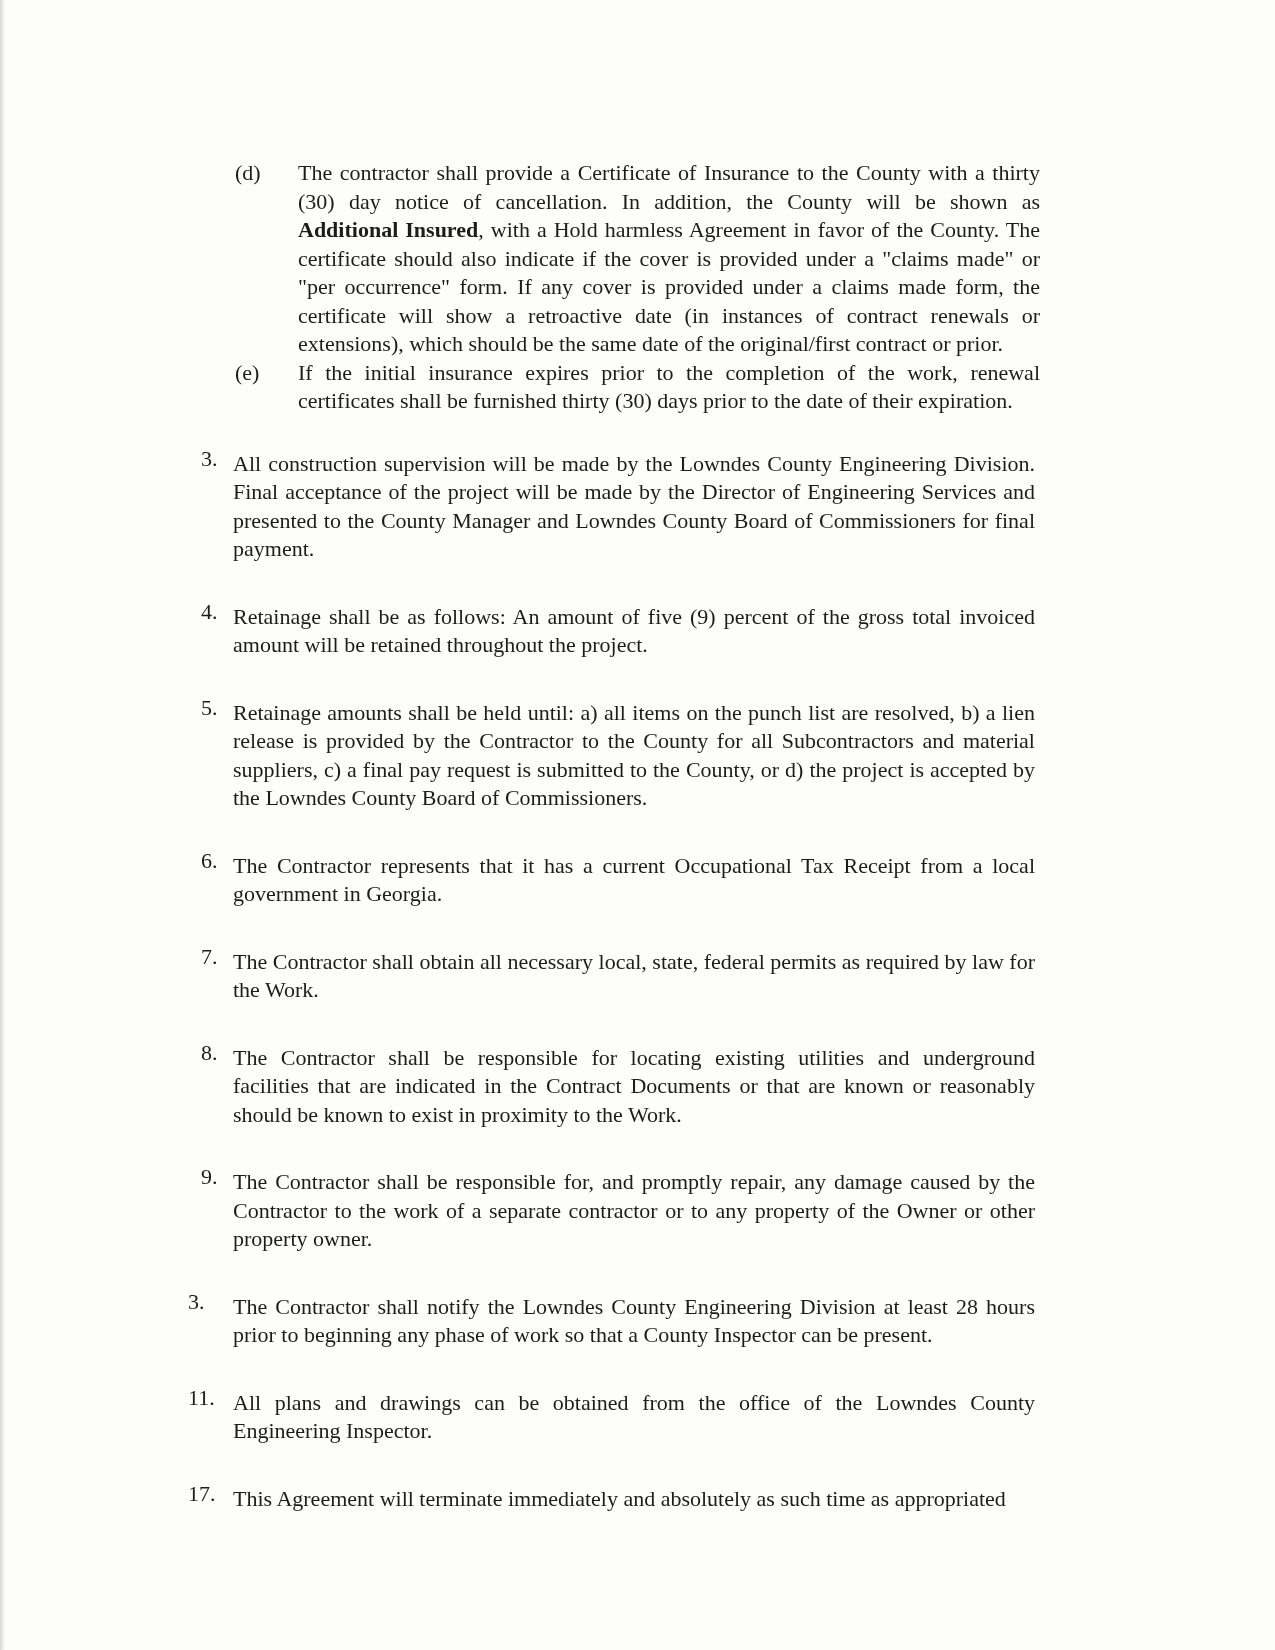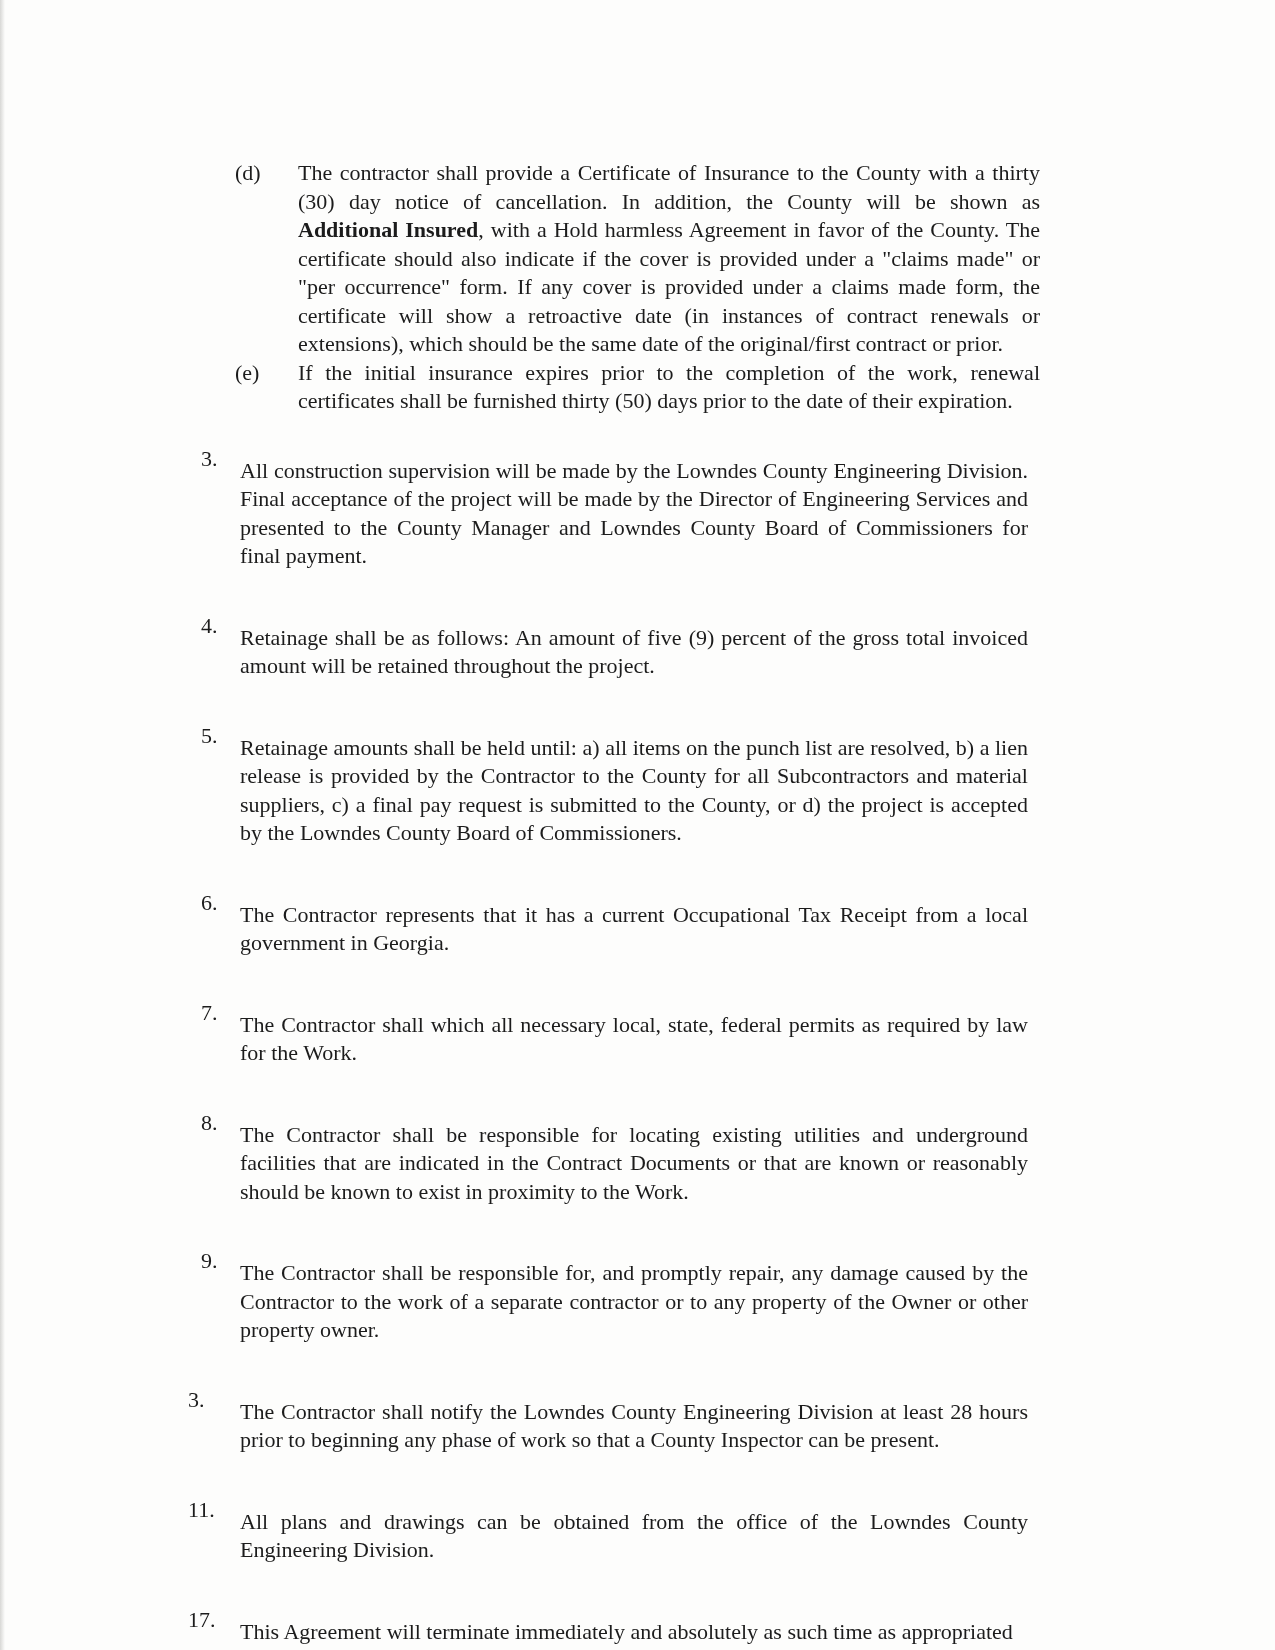--- a/index.html
+++ b/index.html
@@ -52,39 +52,39 @@
   .num {
     width: 40px;
     flex: none;
     box-sizing: border-box;
   }
   .item.sd .num {
     padding-left: 13px;
   }
   .text {
     flex: 1 1 auto;
-    margin: 12px;
+    margin: 5px;
     text-align: justify;
   }
   .bold { font-weight: bold; }
 </style>
 </head>
 <body>
 
 <div class="page">
   <div class="content">
 
     <div class="sub-item">
       <span class="sub-label">(d)</span>
       <p class="sub-text"><span>The contractor shall provide a Certificate of Insurance to the County with a thirty (30) day notice of cancellation.  In addition, the County will be shown as </span><span class="bold">Additional Insured</span><span>, with a Hold harmless Agreement in favor of the County. The certificate should also indicate if the cover is provided under a "claims made" or "per occurrence" form.  If any cover is provided under a claims made form, the certificate will show a retroactive date (in instances of contract renewals or extensions), which should be the same date of the original/first contract or prior.</span></p>
     </div>
 
     <div class="sub-item">
       <span class="sub-label">(e)</span>
-      <p class="sub-text">If the initial insurance expires prior to the completion of the work, renewal certificates shall be furnished thirty (50) days prior to the date of their expiration.</p>
+      <p class="sub-text">If the initial insurance expires prior to the completion of the work, renewal certificates shall be furnished thirty (30) days prior to the date of their expiration.</p>
     </div>
 
     <div class="item sd">
       <span class="num">3.</span>
       <p class="text">All construction supervision will be made by the Lowndes County Engineering Division. Final acceptance of the project will be made by the Director of Engineering Services and presented to the County Manager and Lowndes County Board of Commissioners for final payment.</p>
     </div>
 
     <div class="item sd">
       <span class="num">4.</span>
       <p class="text">Retainage shall be as follows: An amount of five (9) percent of the gross total invoiced amount will be retained throughout the project.</p>
@@ -95,41 +95,41 @@
       <p class="text">Retainage amounts shall be held until: a) all items on the punch list are resolved, b) a lien release is provided by the Contractor to the County for all Subcontractors and material suppliers, c) a final pay request is submitted to the County, or d) the project is accepted by the Lowndes County Board of Commissioners.</p>
     </div>
 
     <div class="item sd">
       <span class="num">6.</span>
       <p class="text">The Contractor represents that it has a current Occupational Tax Receipt from a local government in Georgia.</p>
     </div>
 
     <div class="item sd">
       <span class="num">7.</span>
-      <p class="text">The Contractor shall which all necessary local, state, federal permits as required by law for the Work.</p>
+      <p class="text">The Contractor shall obtain all necessary local, state, federal permits as required by law for the Work.</p>
     </div>
 
     <div class="item sd">
       <span class="num">8.</span>
       <p class="text">The Contractor shall be responsible for locating existing utilities and underground facilities that are indicated in the Contract Documents or that are known or reasonably should be known to exist in proximity to the Work.</p>
     </div>
 
     <div class="item sd">
       <span class="num">9.</span>
       <p class="text">The Contractor shall be responsible for, and promptly repair, any damage caused by the Contractor to the work of a separate contractor or to any property of the Owner or other property owner.</p>
     </div>
 
     <div class="item">
       <span class="num">3.</span>
       <p class="text">The Contractor shall notify the Lowndes County Engineering Division at least 28 hours prior to beginning any phase of work so that a County Inspector can be present.</p>
     </div>
 
     <div class="item">
       <span class="num">11.</span>
-      <p class="text">All plans and drawings can be obtained from the office of the Lowndes County Engineering Division.</p>
+      <p class="text">All plans and drawings can be obtained from the office of the Lowndes County Engineering Inspector.</p>
     </div>
 
     <div class="item">
       <span class="num">17.</span>
       <p class="text">This Agreement will terminate immediately and absolutely as such time as appropriated</p>
     </div>
 
   </div>
 </div>
 

